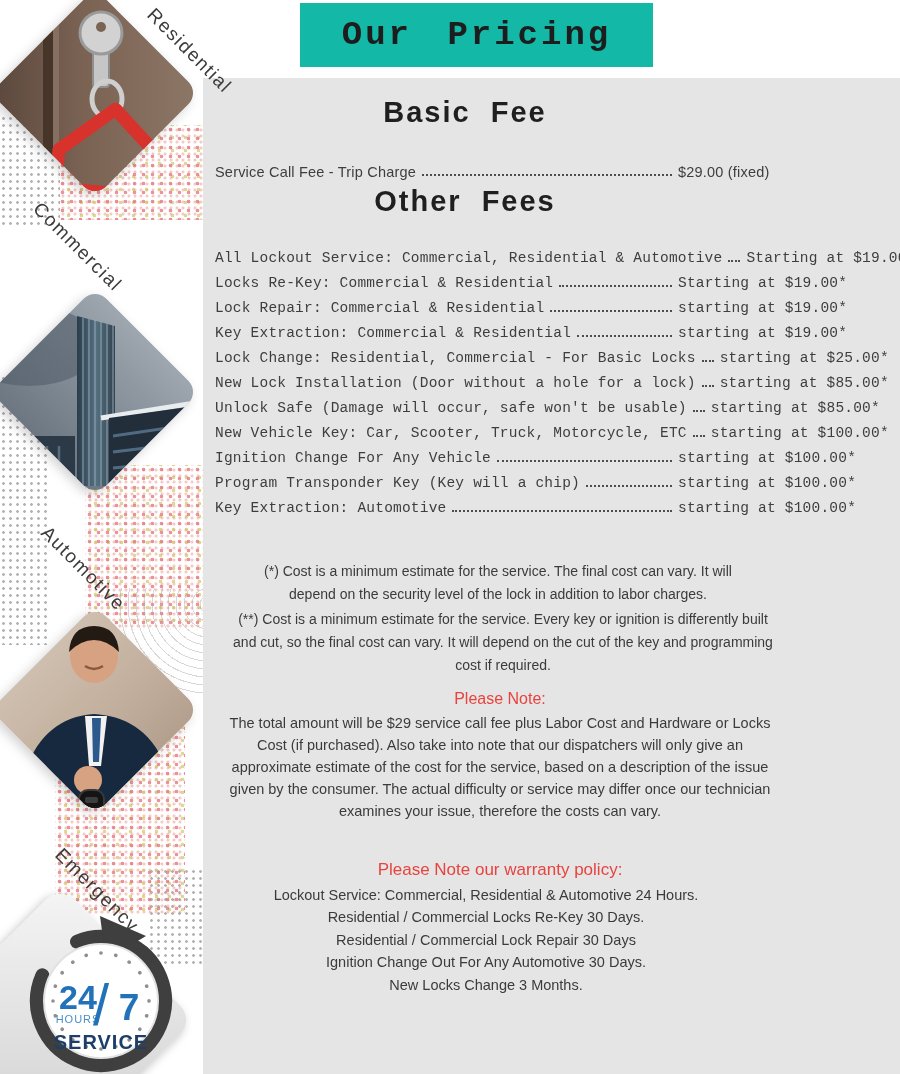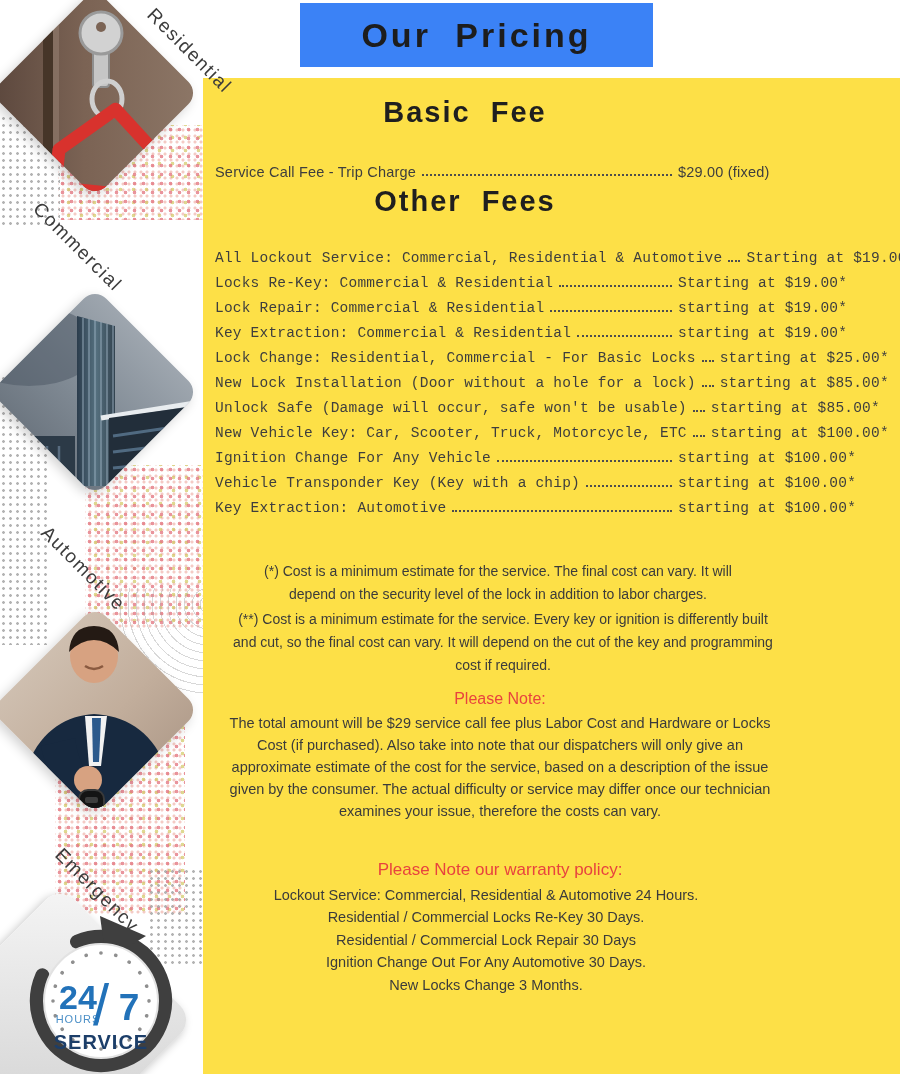--- a/index.html
+++ b/index.html
@@ -64,25 +64,25 @@
     position: absolute; left: -35px; top: 925px; width: 190px; height: 190px;
     transform: rotate(45deg); border-radius: 20px; z-index: 2;
     background: linear-gradient(135deg, #f5f5f5, #cfcfcf);
     box-shadow: 0 4px 10px rgba(0,0,0,.25);
   }
   .badge { position: absolute; left: 16px; top: 916px; width: 170px; height: 170px; z-index: 3; }
 
   
   .content {
     position: absolute; left: 203px; top: 78px; width: 697px; height: 996px;
-    background: #fde047; z-index: 2;
+    background: #e5e5e5; z-index: 2;
   }
   .title-box {
     position: absolute; left: 300px; top: 3px; width: 353px; height: 64px; z-index: 4;
-    background: #3b82f6; display: flex; align-items: center; justify-content: center;
+    background: #14b8a6; display: flex; align-items: center; justify-content: center; font-family: Liberation Mono, monospace;
   }
   .title-box h1 {
     font-size: 34px; font-weight: bold; color: #1d1d1d;
     letter-spacing: 3px; word-spacing: 12px;
   }
   .sec-heading {
     position: absolute; left: 12px; width: 500px; text-align: center;
     font-size: 29px; font-weight: bold; color: #1f1f1f;
     letter-spacing: 2px; word-spacing: 10px;
   }
@@ -296,21 +296,21 @@
         <span class="fee-label">New Vehicle Key: Car, Scooter, Truck, Motorcycle, ETC</span>
         <span class="leader"></span>
         <span class="fee-price">starting at $100.00*</span>
       </div>
       <div class="fee-row">
         <span class="fee-label">Ignition Change For Any Vehicle</span>
         <span class="leader"></span>
         <span class="fee-price">starting at $100.00*</span>
       </div>
       <div class="fee-row">
-        <span class="fee-label">Vehicle Transponder Key (Key with a chip)</span>
+        <span class="fee-label">Program Transponder Key (Key will a chip)</span>
         <span class="leader"></span>
         <span class="fee-price">starting at $100.00*</span>
       </div>
       <div class="fee-row">
         <span class="fee-label">Key Extraction: Automotive</span>
         <span class="leader"></span>
         <span class="fee-price">starting at $100.00*</span>
       </div>
     </div>
 

